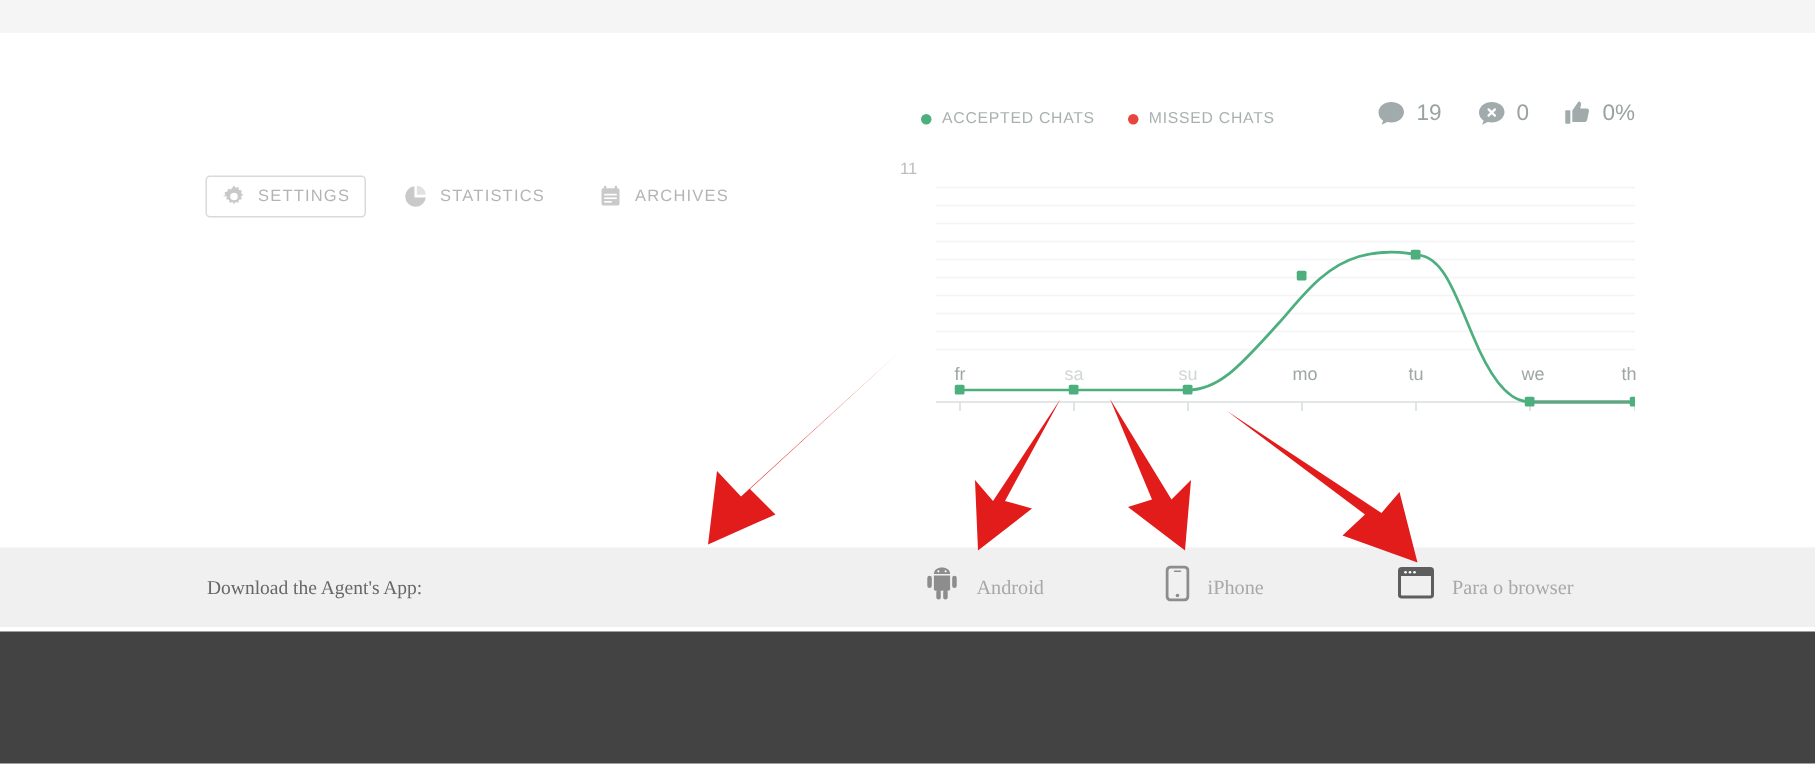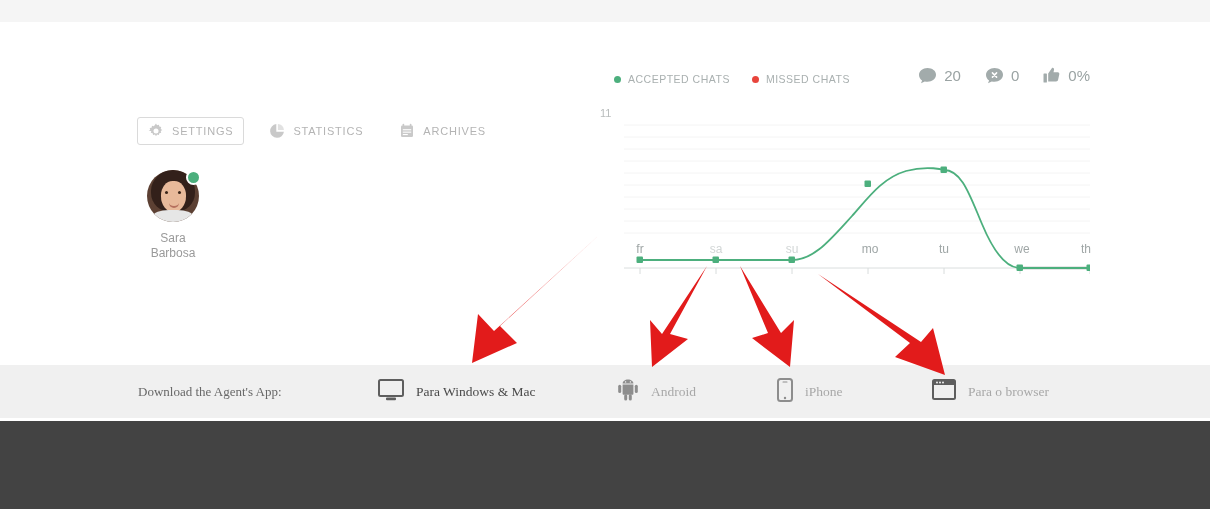--- a/index.html
+++ b/index.html
@@ -151,38 +151,20 @@
           <rect x="10.8" y="0.8" width="1.6" height="2.6" rx="0.7" fill="#c9c9c9"></rect>
           <rect x="3.8" y="6.2" width="8.4" height="1.1" fill="#ffffff"></rect>
           <rect x="3.8" y="8.6" width="8.4" height="1.1" fill="#ffffff"></rect>
           <rect x="3.8" y="11" width="5" height="1.1" fill="#ffffff"></rect>
         </svg>
       </span>
       <span class="t-label">ARCHIVES</span>
     </div>
   </div>
 
-  <div class="agent">
-    <div class="avatar-wrap">
-      <div class="avatar">
-        <div class="av-hair"></div>
-        <div class="av-face">
-          <div class="av-eye l"></div>
-          <div class="av-eye r"></div>
-          <div class="av-mouth"></div>
-        </div>
-        <div class="av-body"></div>
-      </div>
-      <div class="online-dot"></div>
-    </div>
-    <div class="agent-name">
-      <div>Sara</div>
-      <div>Barbosa</div>
-    </div>
-  </div>
 
   <div class="chart-zone">
 
     <div class="legend">
       <div class="legend-item">
         <span class="legend-dot" style="background:#4caf7d"></span>
         <span class="legend-label">ACCEPTED CHATS</span>
       </div>
       <div class="legend-item">
         <span class="legend-dot" style="background:#e8453c"></span>
@@ -190,21 +172,21 @@
       </div>
     </div>
 
     <div class="metrics">
       <div class="metric">
         <span>
           <svg width="19" height="17" viewBox="0 0 19 17">
             <path fill="#a2abab" d="M9.5 1C4.8 1 1 4.1 1 8c0 2.2 1.2 4.2 3.1 5.5L3 16.2l3.8-1.8c.86.2 1.76.3 2.7.3 4.7 0 8.5-3.1 8.5-7S14.2 1 9.5 1z"></path>
           </svg>
         </span>
-        <span class="metric-val">20</span>
+        <span class="metric-val">19</span>
       </div>
       <div class="metric">
         <span>
           <svg width="19" height="17" viewBox="0 0 19 17">
             <path fill="#a2abab" d="M9.5 1C4.8 1 1 4.1 1 8c0 2.2 1.2 4.2 3.1 5.5L3 16.2l3.8-1.8c.86.2 1.76.3 2.7.3 4.7 0 8.5-3.1 8.5-7S14.2 1 9.5 1z"></path>
             <path stroke="#ffffff" stroke-width="1.5" stroke-linecap="round" d="M7.4 5.9l4.2 4.2M11.6 5.9l-4.2 4.2"></path>
           </svg>
         </span>
         <span class="metric-val">0</span>
       </div>
@@ -267,29 +249,20 @@
       <span class="xtick" style="left:326px">tu</span>
       <span class="xtick" style="left:404px">we</span>
       <span class="xtick" style="left:468px">th</span>
     </div>
   </div>
 </div>
 
 <div class="dlbar">
   <span class="dl-label">Download the Agent's App:</span>
 
-  <div class="dl-item" style="left:378px">
-    <span class="dl-ico">
-      <svg width="26" height="22" viewBox="0 0 26 22">
-        <rect x="1" y="1" width="24" height="16" rx="1.5" fill="none" stroke="#5e5e5e" stroke-width="2"></rect>
-        <rect x="8" y="18.5" width="10" height="2.8" rx="1" fill="#5e5e5e"></rect>
-      </svg>
-    </span>
-    <span class="dl-text dark">Para Windows &amp; Mac</span>
-  </div>
 
   <div class="dl-item" style="left:617px">
     <span class="dl-ico">
       <svg width="22" height="22" viewBox="0 0 22 22">
         <path fill="#8d8d8d" d="M5.6 5.6h10.8v9.1c0 .6-.5 1.1-1.1 1.1H6.7c-.6 0-1.1-.5-1.1-1.1V5.6z"></path>
         <path fill="#8d8d8d" d="M5.6 4.6c0-2.6 2.4-4.2 5.4-4.2s5.4 1.6 5.4 4.2H5.6z"></path>
         <rect x="1.2" y="5.8" width="3" height="8.2" rx="1.5" fill="#8d8d8d"></rect>
         <rect x="17.8" y="5.8" width="3" height="8.2" rx="1.5" fill="#8d8d8d"></rect>
         <rect x="7.2" y="15.2" width="3" height="6.4" rx="1.5" fill="#8d8d8d"></rect>
         <rect x="11.8" y="15.2" width="3" height="6.4" rx="1.5" fill="#8d8d8d"></rect>

